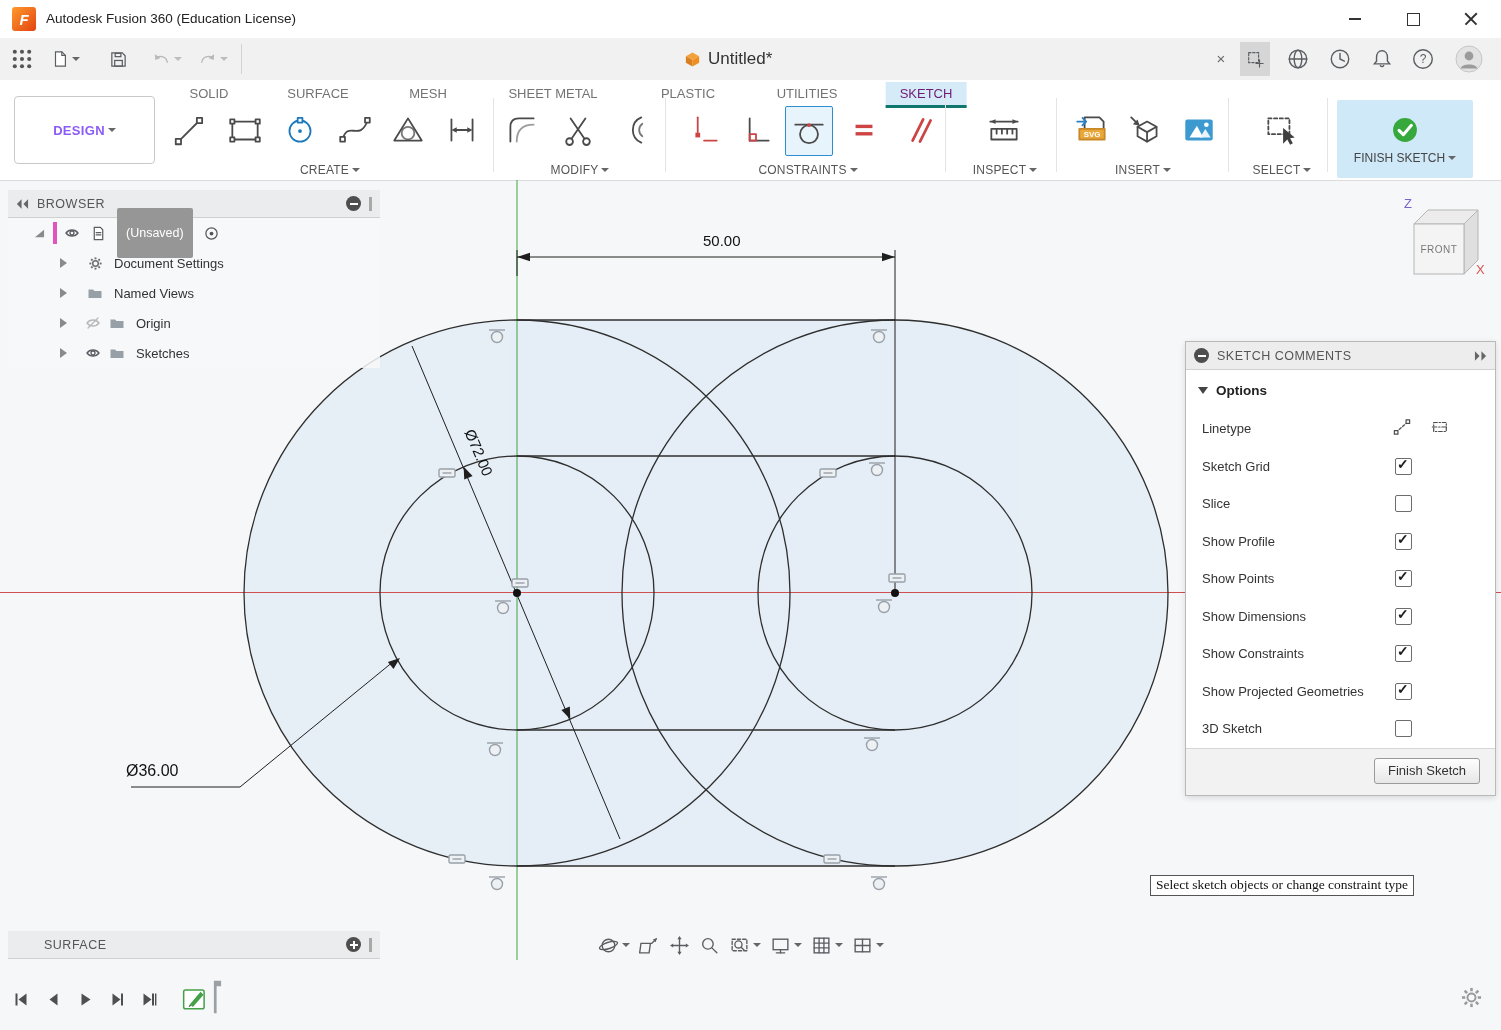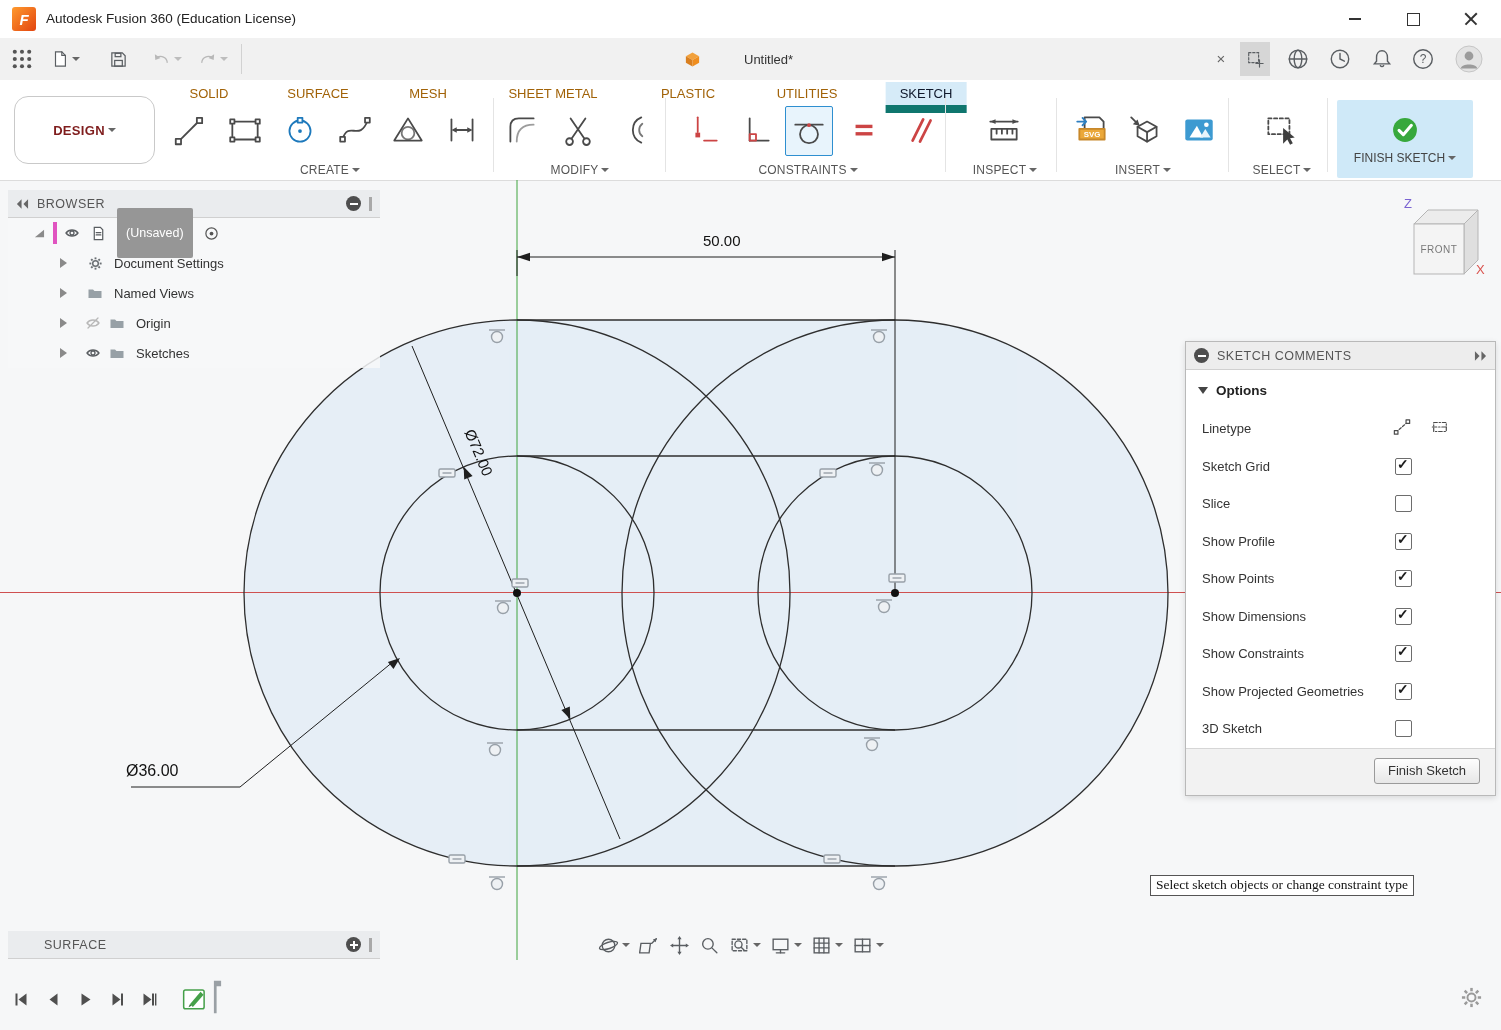--- a/index.html
+++ b/index.html
@@ -17,30 +17,30 @@
   .winbtn.close::before{transform:rotate(45deg);}
   .winbtn.close::after{transform:rotate(-45deg);}
 
   
   .qat{position:absolute;left:0;top:38px;width:1501px;height:42px;background:#f1f1f1;border-bottom:1px solid #d8d8d8;}
   .qicon{position:absolute;top:9px;width:24px;height:24px;display:flex;align-items:center;justify-content:center;cursor:pointer;}
   .qdiv{position:absolute;top:6px;width:1px;height:30px;background:#d2d2d2;}
   .cd{display:inline-block;width:0;height:0;border:4px solid transparent;border-top-color:#666;margin-left:3px;transform:translateY(2px);}
   .cd.dis{border-top-color:#bdbdbd;}
   .doctab{position:absolute;left:684px;top:0;height:42px;display:flex;align-items:center;gap:7px;}
-  .doctab .t{font-size:13px;color:#333;margin-left:36px;}
+  .doctab .t{font-size:17px;color:#333;}
   .tabclose{position:absolute;left:1210px;top:9px;width:22px;height:22px;color:#666;font-size:15px;display:flex;align-items:center;justify-content:center;cursor:pointer;}
   .newtab{position:absolute;left:1240px;top:4px;width:30px;height:34px;background:#d6d6d6;display:flex;align-items:center;justify-content:center;cursor:pointer;}
   .avatar{position:absolute;left:1455px;top:7px;cursor:pointer;}
 
   
   .ribbon{position:absolute;left:0;top:80px;width:1501px;height:100px;background:#fff;border-bottom:1px solid #dcdcdc;}
-  .design-btn{position:absolute;left:14px;top:16px;width:139px;height:66px;border:1px solid #c9c9c9;border-radius:14px;background:#fff;display:flex;align-items:center;justify-content:center;font-size:13px;font-weight:700;color:#7f1d1d;letter-spacing:.3px;cursor:pointer;}
-  .rtab{position:absolute;top:2px;height:24px;line-height:24px;padding:0 14px;font-size:13px;color:#a16207;transform:translateX(-50%);white-space:nowrap;cursor:pointer;}
-  .rtab.active{background:#d6ebf8;color:#0f172a;border-bottom:8px solid #0f766e;height:23px;}
+  .design-btn{position:absolute;left:14px;top:16px;width:139px;height:66px;border:1px solid #c9c9c9;border-radius:4px;background:#fff;display:flex;align-items:center;justify-content:center;font-size:13px;font-weight:700;color:#8b5cf6;letter-spacing:.3px;cursor:pointer;}
+  .rtab{position:absolute;top:2px;height:24px;line-height:24px;padding:0 14px;font-size:13px;color:#737373;transform:translateX(-50%);white-space:nowrap;cursor:pointer;}
+  .rtab.active{background:#d6ebf8;color:#701a75;border-bottom:3px solid #0f766e;height:23px;}
   .ric{position:absolute;top:26px;width:46px;height:48px;display:flex;align-items:center;justify-content:center;cursor:pointer;}
   .ric svg{width:38px;height:38px;}
   .ric.sel{border:1.5px solid #2e8fd0;background:#e8f4fc;border-radius:2px;}
   .rdiv{position:absolute;top:18px;width:1px;height:74px;background:#e4e4e4;}
   .glab{position:absolute;top:82px;height:16px;font-size:12px;color:#555;display:flex;align-items:center;justify-content:center;letter-spacing:.2px;cursor:pointer;}
   .finish-block{position:absolute;left:1337px;top:20px;width:136px;height:78px;background:#cfe9f8;border-radius:2px;display:flex;flex-direction:column;align-items:center;justify-content:center;gap:4px;cursor:pointer;}
   .finish-block .fl{font-size:12px;color:#444;}
   .ig{stroke:#4a4a4a;fill:none;stroke-width:1.7;stroke-linecap:round;stroke-linejoin:round;}
   .ig.blue{stroke:#1d79bc;}
   .ig.red{stroke:#cc4444;}

